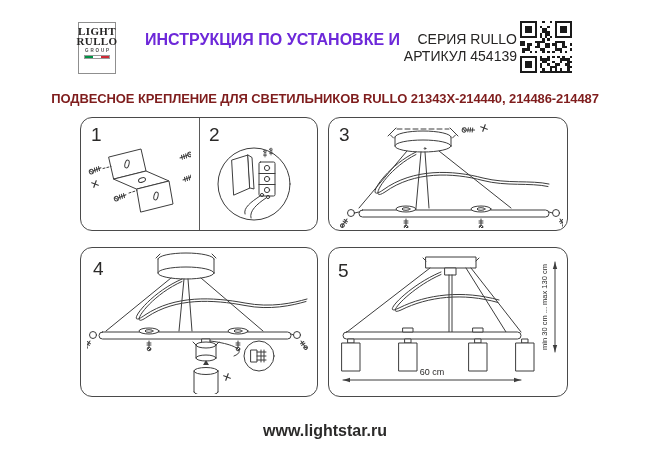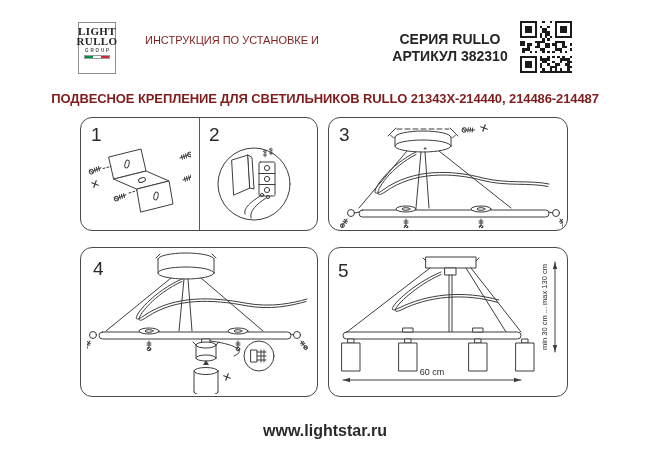--- a/index.html
+++ b/index.html
@@ -14,22 +14,22 @@
     left:78px; top:22px; width:38px; height:52px; border:1px solid #8f8f8f;
     box-sizing:border-box; display:flex; flex-direction:column; align-items:center;
     justify-content:flex-start; padding-top:4px; background:#fff;
   }
   .logo-word { font-family:"Liberation Serif", serif; font-weight:bold; font-size:11px; line-height:9.5px; letter-spacing:0.4px; color:#262524; }
   .logo-group { font-size:4.5px; letter-spacing:1.9px; margin:2px 0 0 2px; color:#4a4a4a; font-weight:bold; }
   .flag { display:flex; width:26px; height:4px; border:0.5px solid #9a9a9a; margin-top:2px; box-sizing:border-box; }
   .flag span { flex:1; }
   .flag .g { background:#009246; } .flag .w { background:#ffffff; } .flag .r { background:#ce2b37; }
 
-  .title { left:145px; top:31px; width:270px; font-size:11px; font-weight:normal; line-height:18px; color:#7f1d1d; }
-  .article-block { left:383px; top:31px; width:134px; text-align:center; font-size:14px; font-weight:bold; line-height:17px; color:#262524; }
+  .title { left:145px; top:31px; width:270px; font-size:16px; font-weight:bold; line-height:18px; color:#6d28d9; }
+  .article-block { left:383px; top:31px; width:134px; text-align:right; font-size:14px; font-weight:normal; line-height:17px; color:#262524; }
   .qr { left:520px; top:21px; width:52px; height:52px; }
 
   .subtitle { left:0; right:0; top:91px; text-align:center; font-size:13px; font-weight:bold; letter-spacing:-0.1px; color:#7f1d1d; }
 
   
   .panel { position:absolute; border:1.5px solid #4a4a4a; border-radius:12px; background:#fff; box-sizing:border-box; }
   .panel-a { left:80px;  top:117px; width:238px; height:114px; }
   .panel-b { left:328px; top:117px; width:240px; height:114px; }
   .panel-c { left:80px;  top:247px; width:238px; height:150px; }
   .panel-d { left:328px; top:247px; width:240px; height:150px; }
@@ -84,21 +84,21 @@
         <span class="r"></span>
       </div>
   </div>
 
   <div class="abs title">
     <div>ИНСТРУКЦИЯ ПО УСТАНОВКЕ И</div>
   </div>
 
   <div class="abs article-block">
     <div>СЕРИЯ RULLO</div>
-    <div>АРТИКУЛ 382310</div>
+    <div>АРТИКУЛ 454139</div>
   </div>
 
   <svg class="abs qr" viewBox="0 0 21 21" shape-rendering="crispEdges">
     <g id="qr-grid" fill="#1a1a1a">
         <rect x="0" y="0" width="7" height="1"></rect>
         <rect x="0" y="6" width="7" height="1"></rect>
         <rect x="0" y="1" width="1" height="5"></rect>
         <rect x="6" y="1" width="1" height="5"></rect>
         <rect x="2" y="2" width="3" height="3"></rect>
         <rect x="14" y="0" width="7" height="1"></rect>

